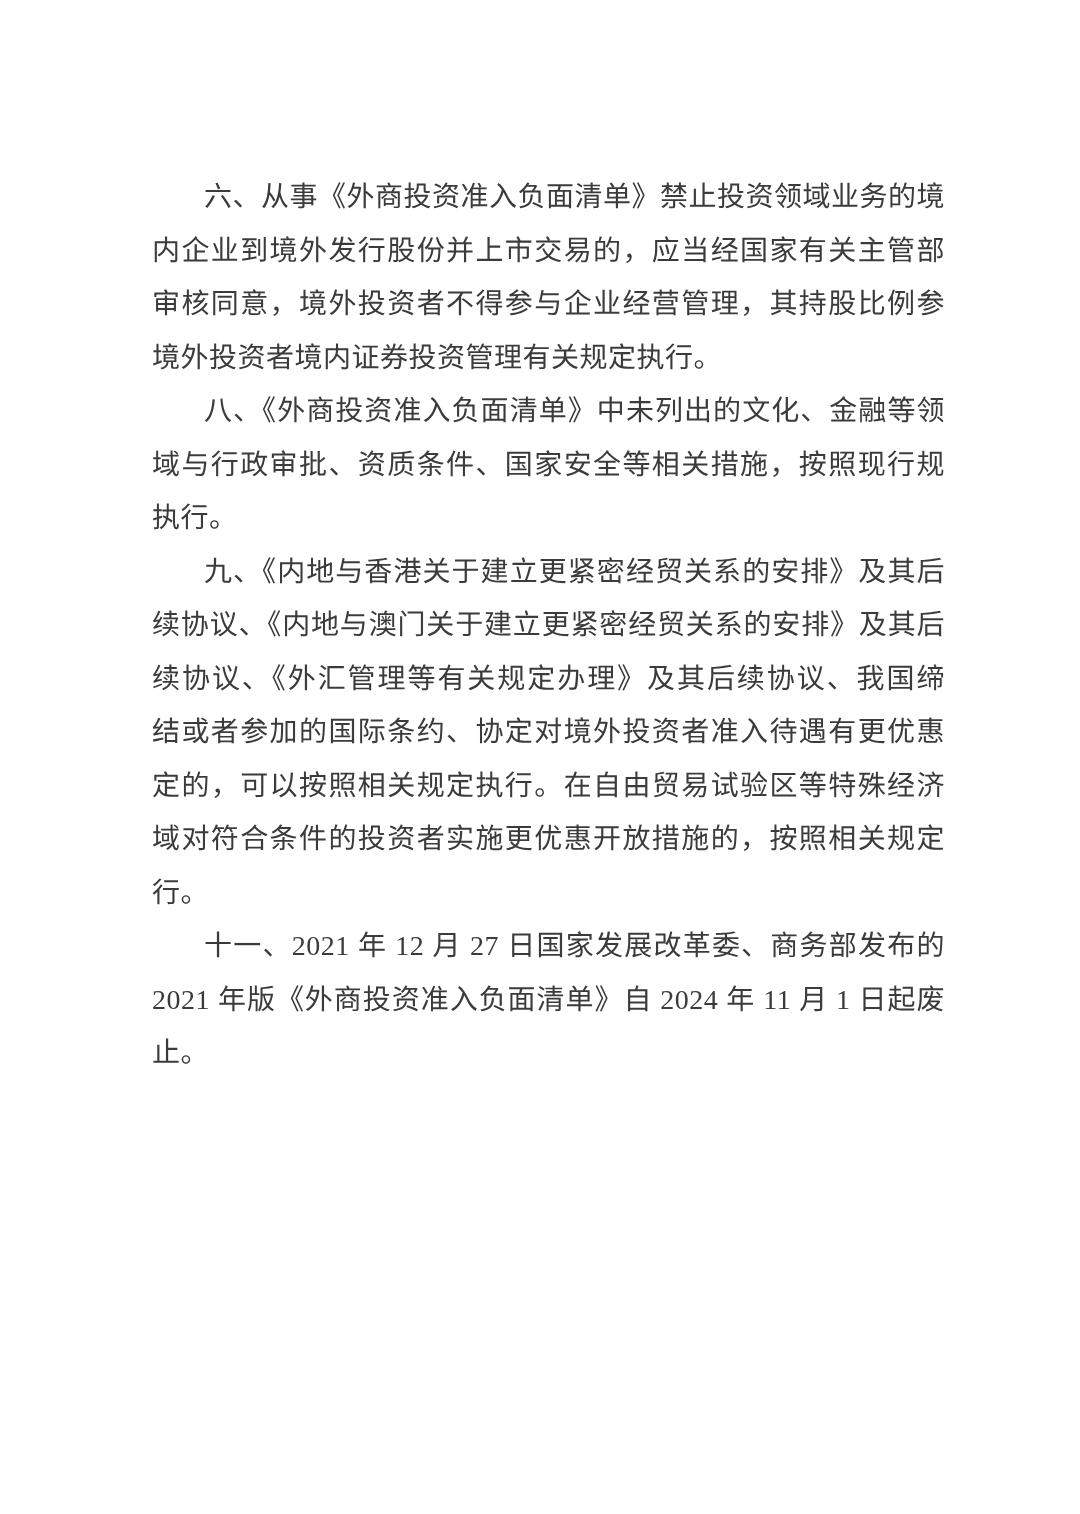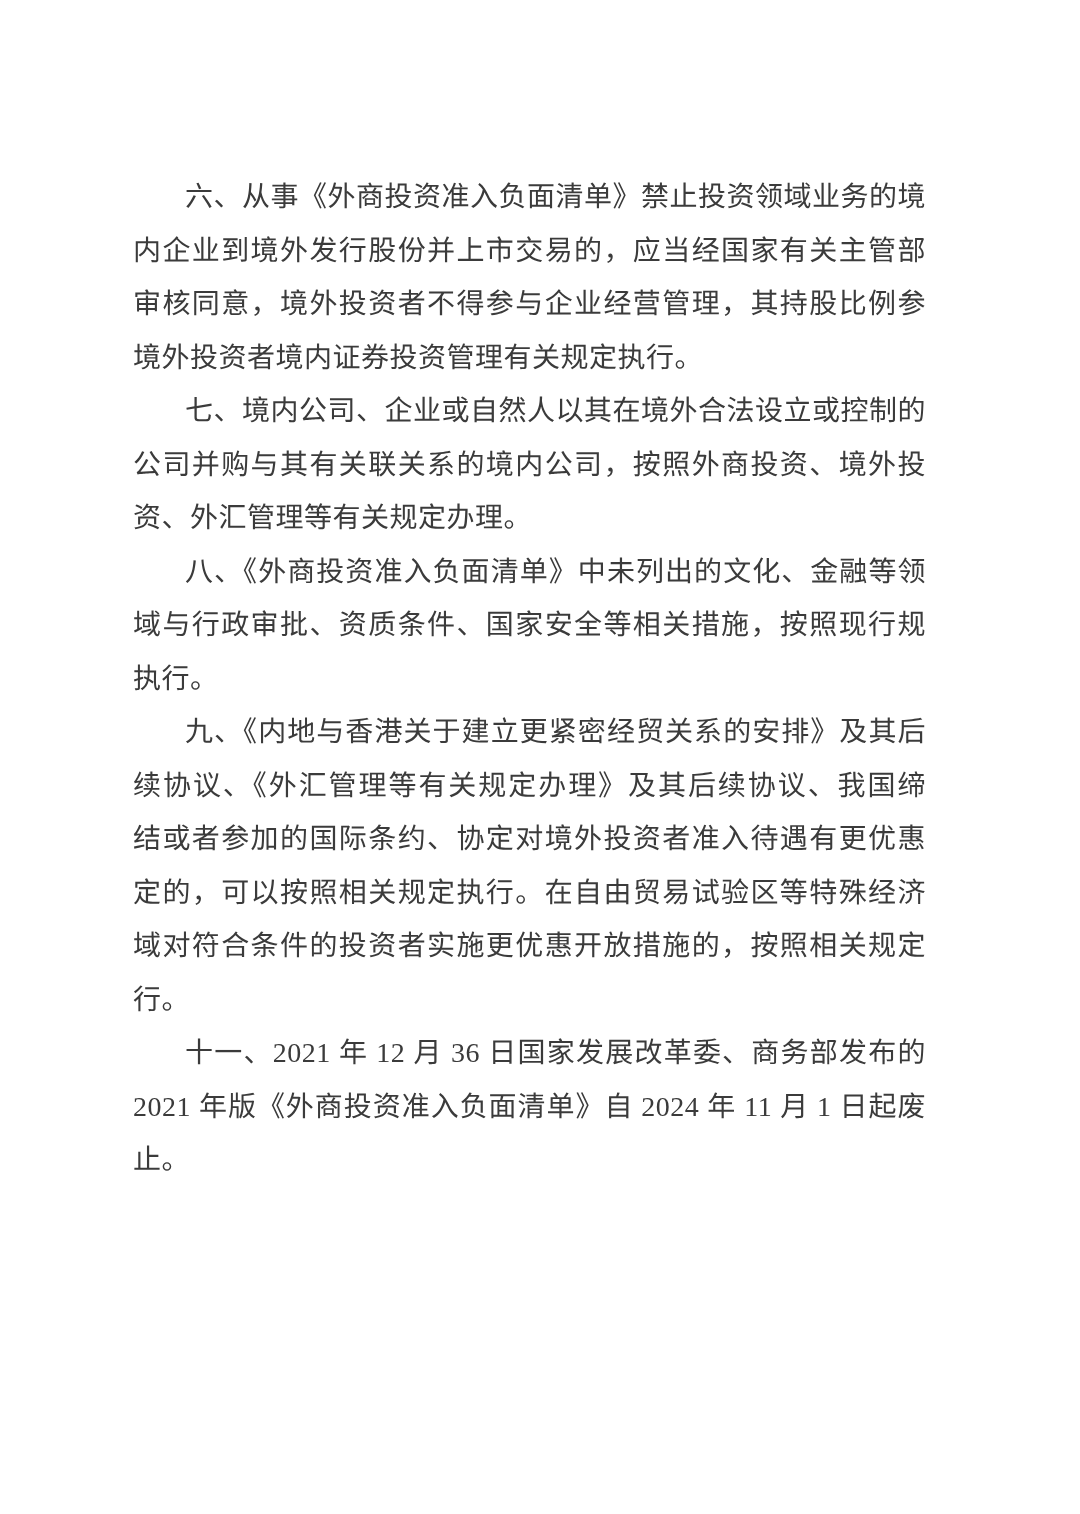--- a/index.html
+++ b/index.html
@@ -10,21 +10,21 @@
   .page {
     position: relative;
     width: 1080px;
     height: 1514px;
     background: #ffffff;
     overflow: hidden;
     font-family: "Liberation Serif", "DejaVu Serif", serif;
   }
   .textblock {
     position: absolute;
-    left: 133px;
+    left: 152px;
     top: 170px;
     width: 793px;
   }
   .paragraph {
     margin: 0;
     padding: 0;
   }
   .line {
     height: 53.5px;
     line-height: 53.5px;
@@ -49,38 +49,34 @@
 <main class="page">
   <section class="textblock">
 
   <div class="paragraph">
         <div class="line first">六、从事《外商投资准入负面清单》禁止投资领域业务的境</div>
         <div class="line">内企业到境外发行股份并上市交易的，应当经国家有关主管部门</div>
         <div class="line">审核同意，境外投资者不得参与企业经营管理，其持股比例参照</div>
         <div class="line last">境外投资者境内证券投资管理有关规定执行。</div>
       </div>
       <div class="paragraph">
-        <div class="line first">七、境内公司、企业或自然人以其在境外合法设立或控制的</div>
-        <div class="line">公司并购与其有关联关系的境内公司，按照外商投资、境外投</div>
-        <div class="line last">资、外汇管理等有关规定办理。</div>
-      </div>
-      <div class="paragraph">
         <div class="line first">八、《外商投资准入负面清单》中未列出的文化、金融等领</div>
         <div class="line">域与行政审批、资质条件、国家安全等相关措施，按照现行规定</div>
         <div class="line last">执行。</div>
       </div>
       <div class="paragraph">
         <div class="line first">九、《内地与香港关于建立更紧密经贸关系的安排》及其后</div>
+        <div class="line">续协议、《内地与澳门关于建立更紧密经贸关系的安排》及其后</div>
         <div class="line">续协议、《外汇管理等有关规定办理》及其后续协议、我国缔</div>
         <div class="line">结或者参加的国际条约、协定对境外投资者准入待遇有更优惠规</div>
         <div class="line">定的，可以按照相关规定执行。在自由贸易试验区等特殊经济区</div>
         <div class="line">域对符合条件的投资者实施更优惠开放措施的，按照相关规定执</div>
         <div class="line last">行。</div>
       </div>
       <div class="paragraph">
       </div>
       <div class="paragraph">
-        <div class="line first">十一、2021 年 12 月 36 日国家发展改革委、商务部发布的</div>
+        <div class="line first">十一、2021 年 12 月 27 日国家发展改革委、商务部发布的</div>
         <div class="line">2021 年版《外商投资准入负面清单》自 2024 年 11 月 1 日起废</div>
         <div class="line last">止。</div>
       </div>
     </section>
 </main>
 
 </body></html>

